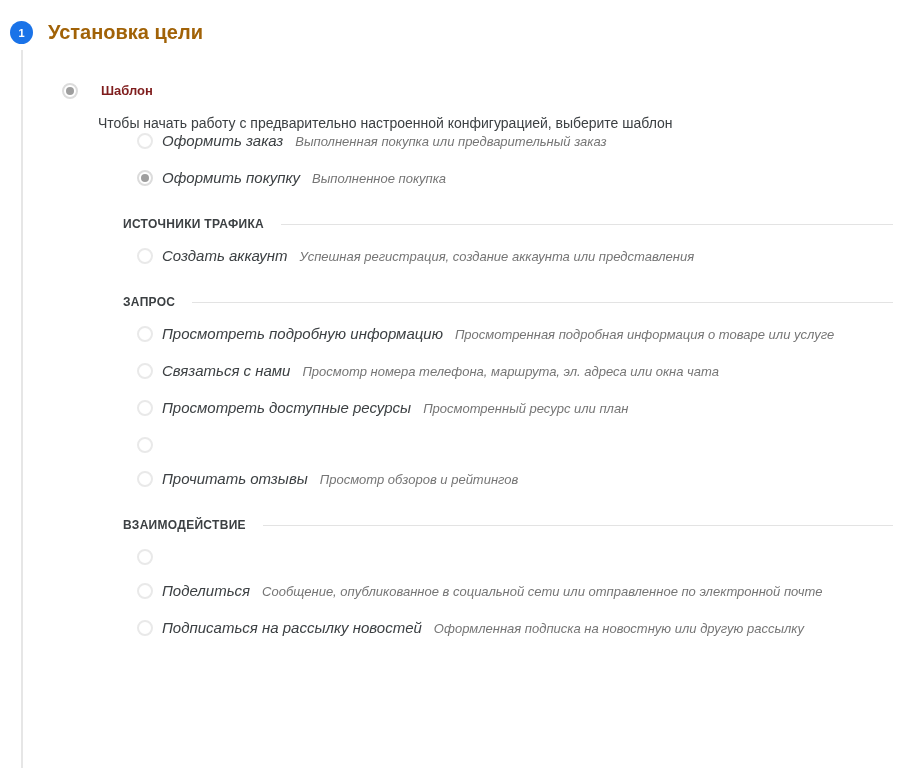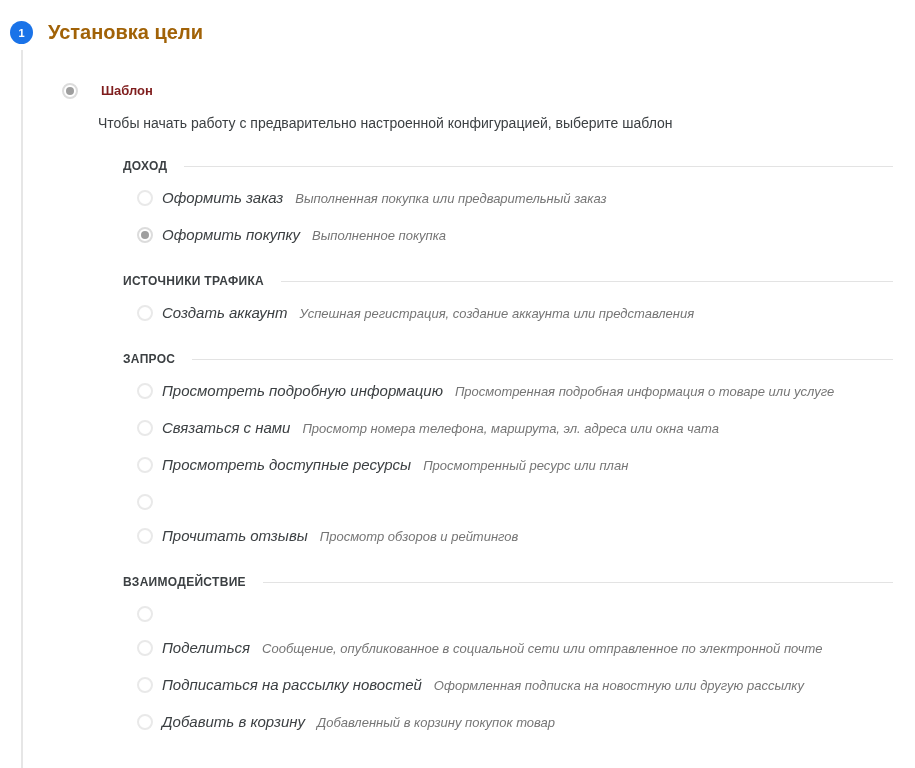--- a/index.html
+++ b/index.html
@@ -90,24 +90,20 @@
 
   <div class="template-radio-row">
     <span class="radio checked"></span>
     <span class="label">Шаблон</span>
   </div>
 
   <div class="instruction">Чтобы начать работу с предварительно настроенной конфигурацией, выберите шаблон</div>
 
   <div class="sections">
   <div class="section">
-    <div class="section-heading">
-      <span class="heading-label">ДОХОД</span>
-      <span class="heading-rule"></span>
-    </div>
     <div class="section-options">
   <div class="option-row">
     <span class="radio"></span>
     <span class="option-text"><span class="option-label">Оформить заказ</span><span class="option-description">Выполненная покупка или предварительный заказ</span></span>
   </div>
 
   <div class="option-row">
     <span class="radio checked"></span>
     <span class="option-text"><span class="option-label">Оформить покупку</span><span class="option-description">Выполненное покупка</span></span>
   </div>
@@ -172,20 +168,16 @@
   <div class="option-row">
     <span class="radio"></span>
     <span class="option-text"><span class="option-label">Поделиться</span><span class="option-description">Сообщение, опубликованное в социальной сети или отправленное по электронной почте</span></span>
   </div>
 
   <div class="option-row">
     <span class="radio"></span>
     <span class="option-text"><span class="option-label">Подписаться на рассылку новостей</span><span class="option-description">Оформленная подписка на новостную или другую рассылку</span></span>
   </div>
 
-  <div class="option-row">
-    <span class="radio"></span>
-    <span class="option-text"><span class="option-label">Добавить в корзину</span><span class="option-description">Добавленный в корзину покупок товар</span></span>
-  </div>
 </div>
   </div>
 </div>
 </div>
 
 </body></html>

